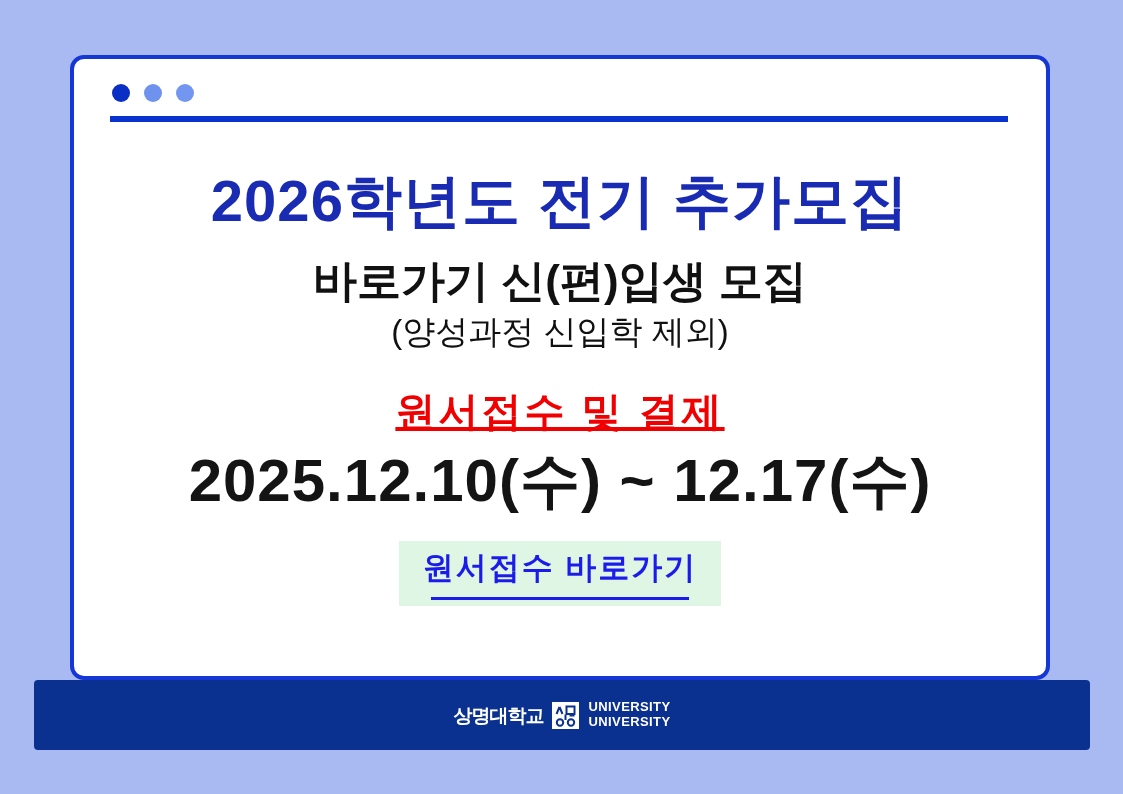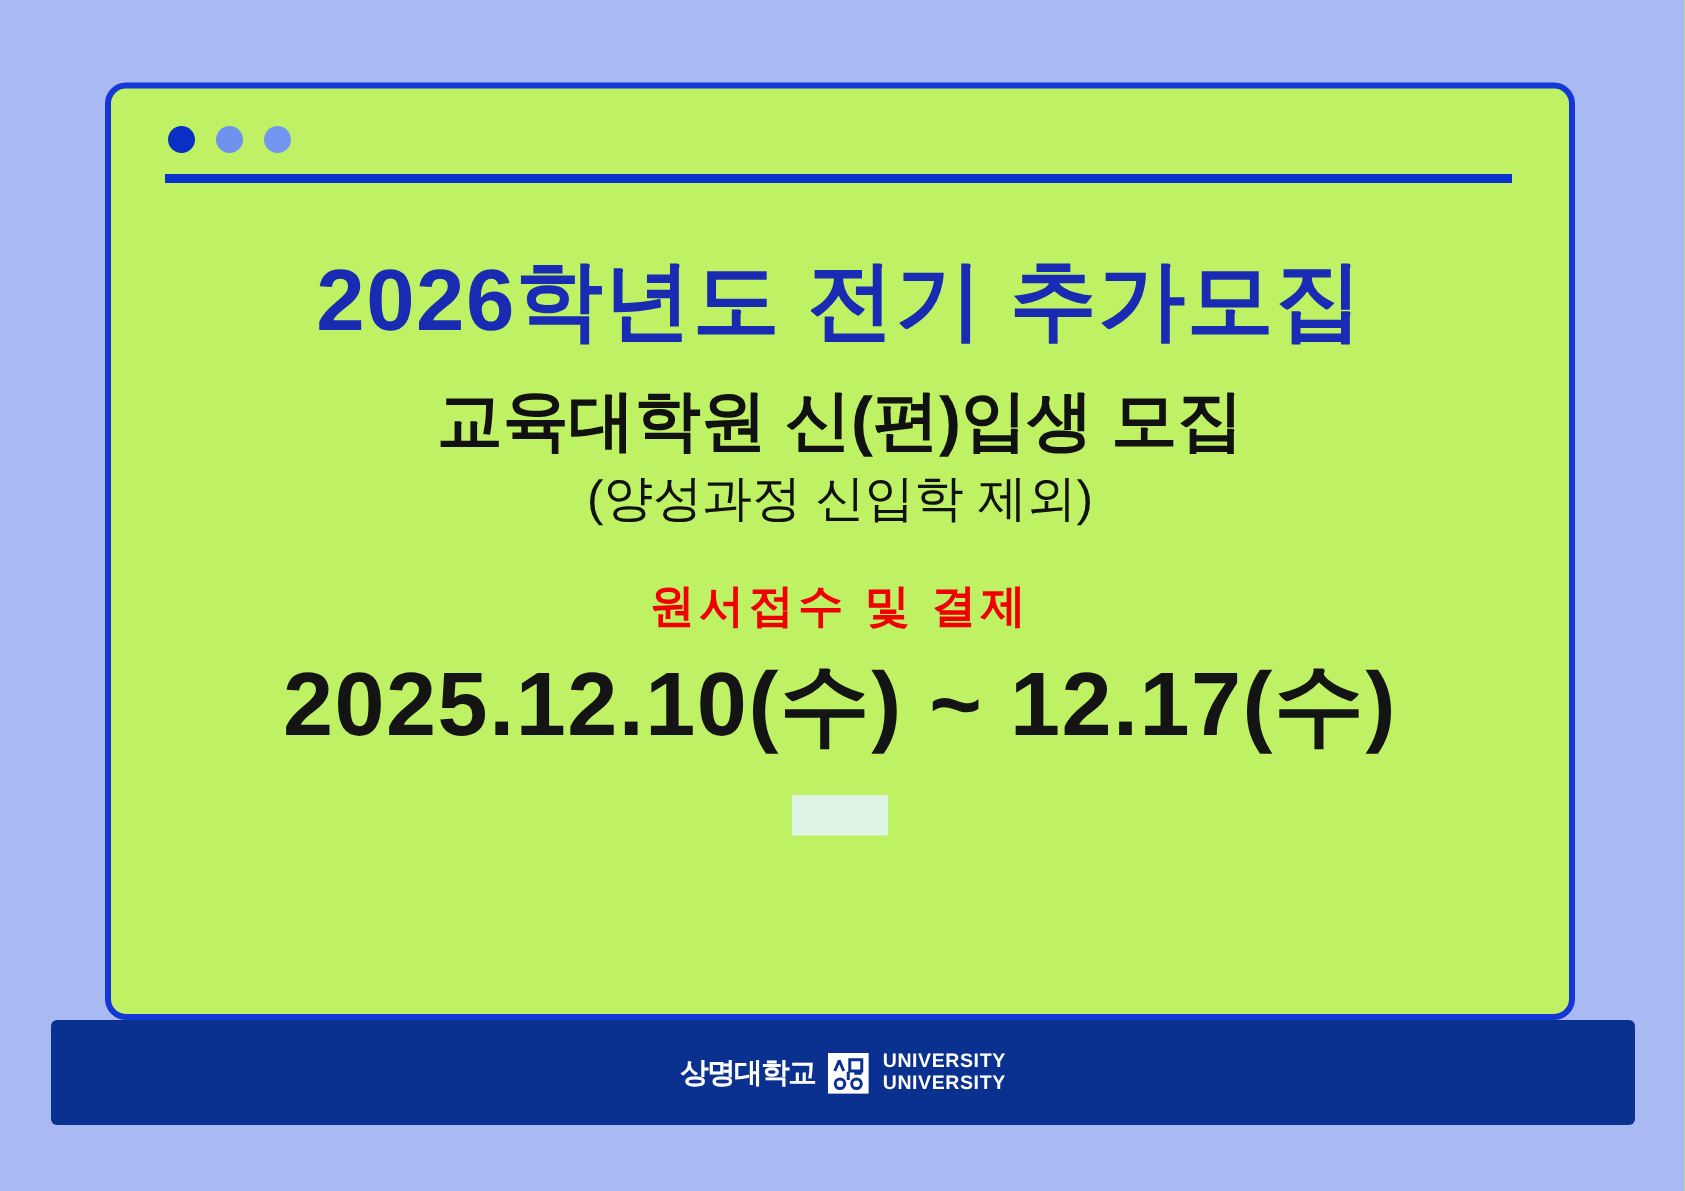--- a/index.html
+++ b/index.html
@@ -15,21 +15,21 @@
     position: relative;
   }
 
   
   .card {
     position: absolute;
     left: 70px;
     top: 55px;
     width: 980px;
     height: 625px;
-    background: #bef264;
+    background: #ffffff;
     border: 4px solid #1437d6;
     border-radius: 14px;
     box-sizing: border-box;
   }
 
   
   .dots {
     position: absolute;
     left: 38px;
     top: 25px;
@@ -91,27 +91,28 @@
     font-size: 33px;
     font-weight: normal;
     line-height: 1.15;
     margin: 0;
     padding-top: 6px;
     white-space: nowrap;
   }
 
   .highlight-red {
     color: #f00000;
-    font-size: 30px;
+    font-size: 40px;
     font-weight: bold;
     letter-spacing: 3px;
     line-height: 1.15;
     margin: 0;
     padding-top: 38px;
     white-space: nowrap;
+    text-decoration: underline;
   }
 
   .date-line {
     color: #141414;
     font-size: 60px;
     font-weight: bold;
     letter-spacing: 1px;
     line-height: 1.15;
     margin: 0;
     padding-top: 12px;
@@ -200,30 +201,31 @@
     <span class="dot dot-2"></span>
     <span class="dot dot-3"></span>
   </div>
 
   <div class="addressbar-rule"></div>
 
   <div class="content">
 
     <h1 class="title-main">2026학년도 전기 추가모집</h1>
 
-    <h2 class="title-sub">교육대학원 신(편)입생 모집</h2>
+    <h2 class="title-sub">바로가기 신(편)입생 모집</h2>
 
     <div class="title-note">(양성과정 신입학 제외)</div>
 
     <div class="highlight-red">원서접수 및 결제</div>
 
     <div class="date-line">2025.12.10(수) ~ 12.17(수)</div>
 
     <div class="link-wrap">
       <a class="apply-link" href="#">
+        <span class="label">원서접수 바로가기</span>
         <span class="underline"></span>
       </a>
     </div>
 
   </div>
 </div>
 
 <div class="footer">
   <div class="logo">
     <span class="logo-ko">상명대학교</span>

